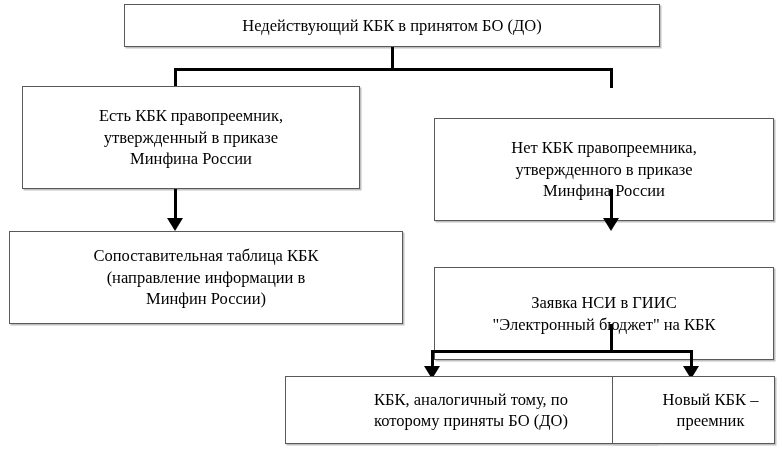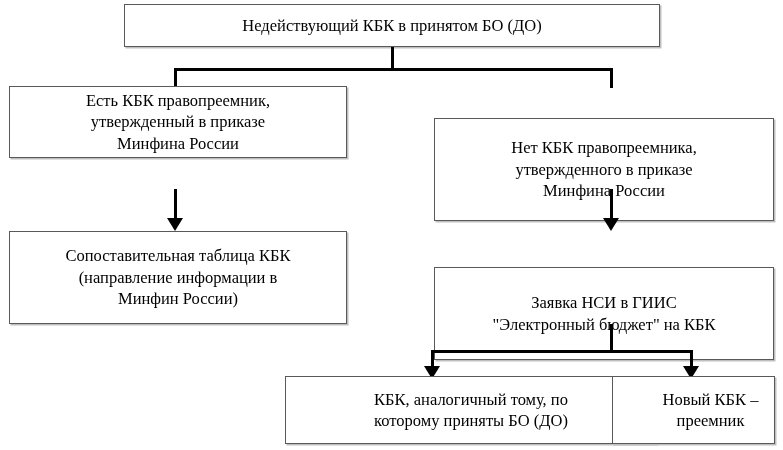--- a/index.html
+++ b/index.html
@@ -75,39 +75,39 @@
   </div>
 
   <div class="thinline" style="left:391px; top:47px; width:3px; height:23px;"></div>
 
   <div class="hline" style="left:174px; top:68px; width:439px;"></div>
 
   <div class="vline" style="left:174px; top:68px; height:20px;"></div>
 
   <div class="vline" style="left:610px; top:68px; height:20px;"></div>
 
-  <div class="node" style="left:9px; top:86px; width:338px; height:72px;">
+  <div class="node" style="left:22px; top:86px; width:338px; height:103px;">
     <span class="txt">Есть КБК правопреемник,
 утвержденный в приказе
 Минфина России</span>
   </div>
 
   <div class="node" style="left:434px; top:86px; width:340px; height:103px;margin-top:32px;">
     <span class="txt">Нет КБК правопреемника,
 утвержденного в приказе
 Минфина России</span>
   </div>
 
   <div class="vline" style="left:174px; top:189px; height:32px;"></div>
   <div class="arrowhead" style="left:167px; top:218px;"></div>
 
   <div class="vline" style="left:610px; top:189px; height:32px;"></div>
   <div class="arrowhead" style="left:603px; top:218px;"></div>
 
-  <div class="node" style="left:9px; top:231px; width:338px; height:93px;font-family:Liberation Serif, serif;">
+  <div class="node" style="left:9px; top:231px; width:394px; height:93px;font-family:Liberation Serif, serif;">
     <span class="txt">Сопоставительная таблица КБК
 (направление информации в
 Минфин России)</span>
   </div>
 
   <div class="node" style="left:434px; top:231px; width:340px; height:93px;margin-top:36px;">
     <span class="txt">Заявка НСИ в ГИИС
 "Электронный бюджет" на КБК</span>
   </div>
 

